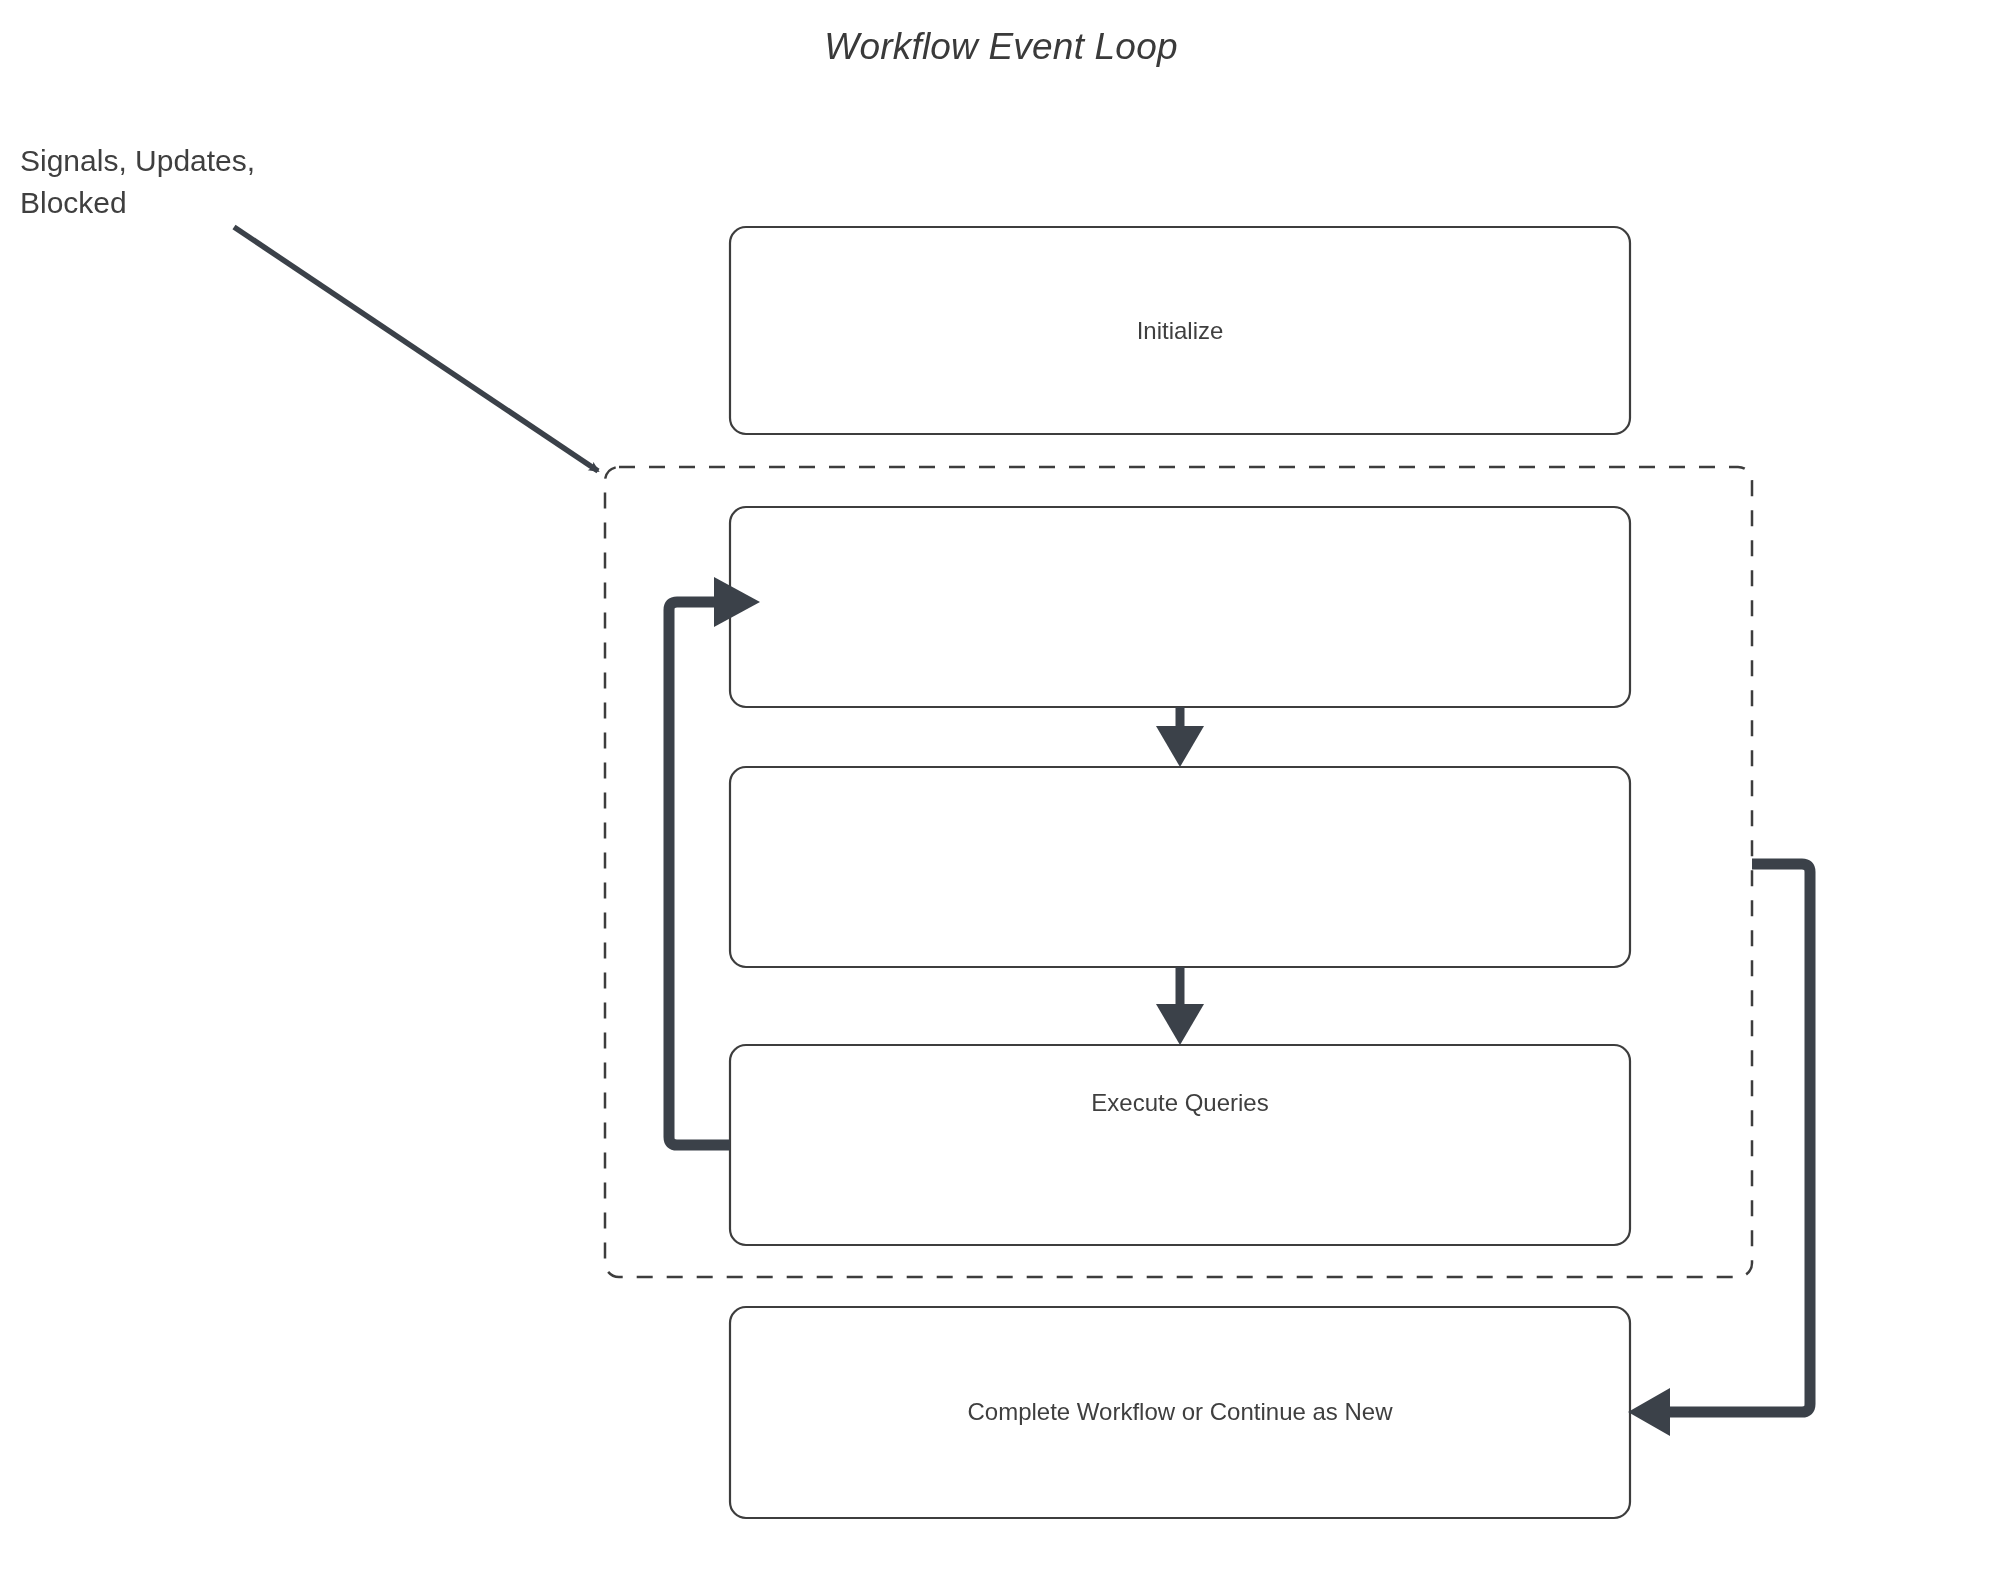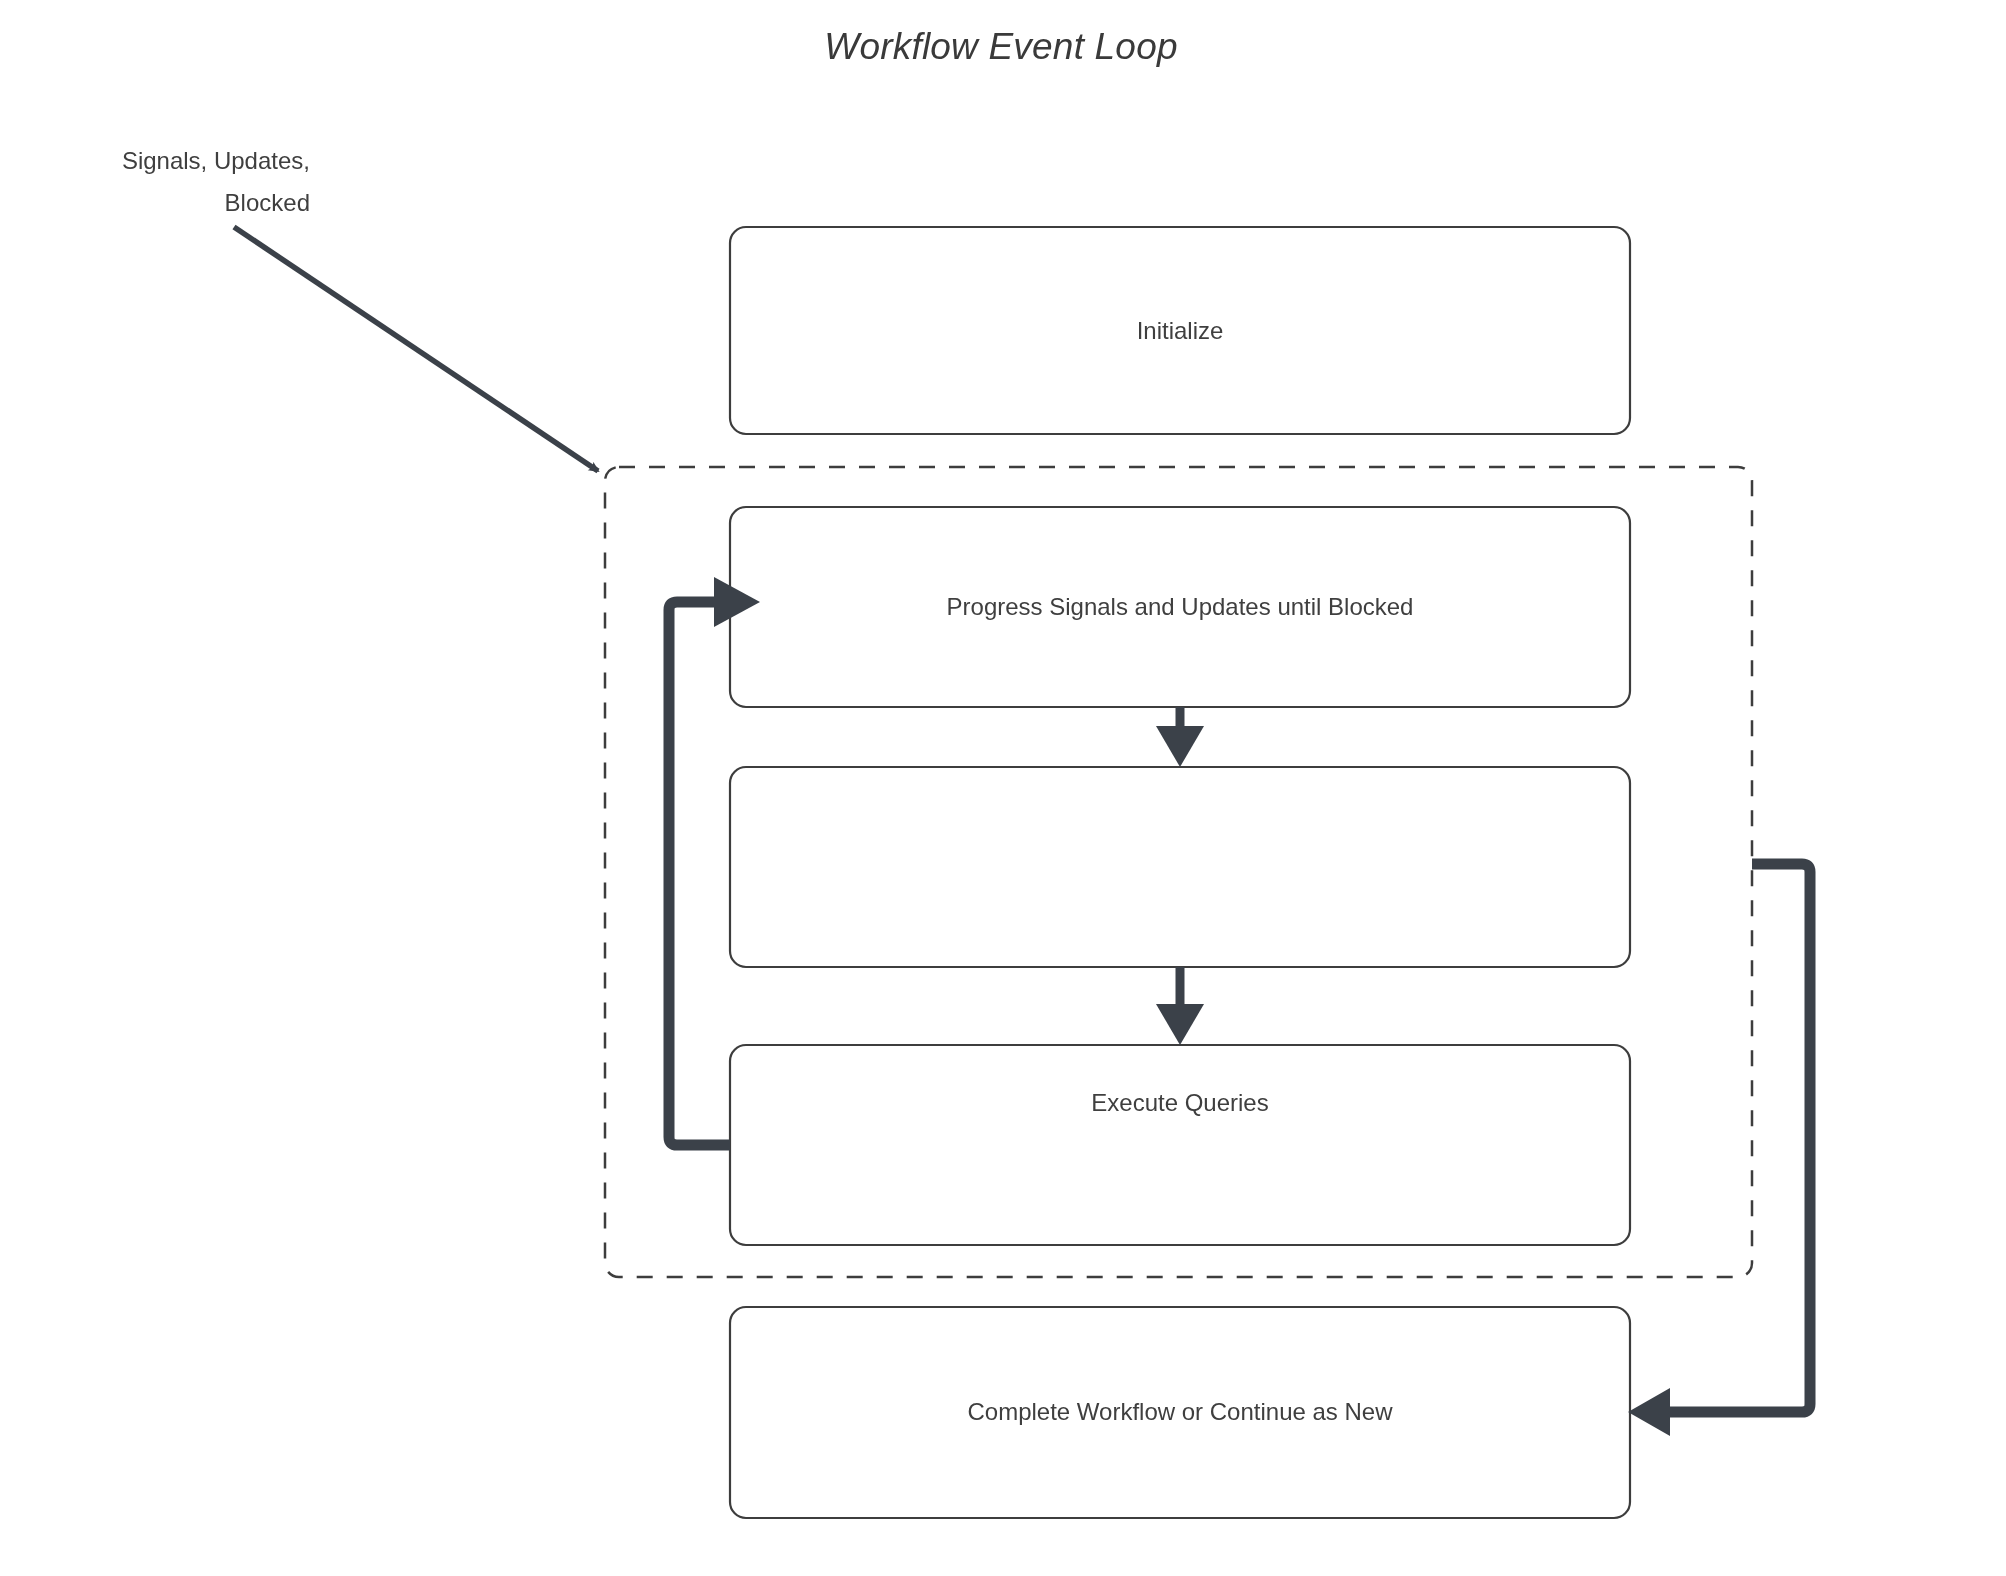--- a/index.html
+++ b/index.html
@@ -43,22 +43,22 @@
     color: #3a3a3a;
     letter-spacing: 0.2px;
     white-space: nowrap;
   }
 
   .input-label {
     position: absolute;
     left: 20px;
     top: 140px;
     width: 290px;
-    text-align: right;
-    font-size: 24px;
+    text-align: left;
+    font-size: 30px;
     line-height: 42px;
     color: #3f3f3f;
   }
 
   .node-label {
     position: absolute;
     text-align: center;
     font-size: 24px;
     color: #3f3f3f;
     white-space: nowrap;
@@ -114,20 +114,19 @@
 
   <div class="diagram-title">Workflow Event Loop</div>
 
   <div class="input-label">
     <div>Signals, Updates,</div>
     <div>Blocked</div>
   </div>
 
   <div class="node-label" style="left:1180px; top:331px;">Initialize</div>
 
-  <div class="node-label" style="left:1180px; top:607px;">Progress Signals and Updates until Blocked</div>
 
 
   <div class="node-label" style="left:1180px; top:1091px;margin-top:12px;">Execute Queries</div>
 
   <div class="node-label" style="left:1180px; top:1412px;">Complete Workflow or Continue as New</div>
 
 </div>
 
 </body></html>

